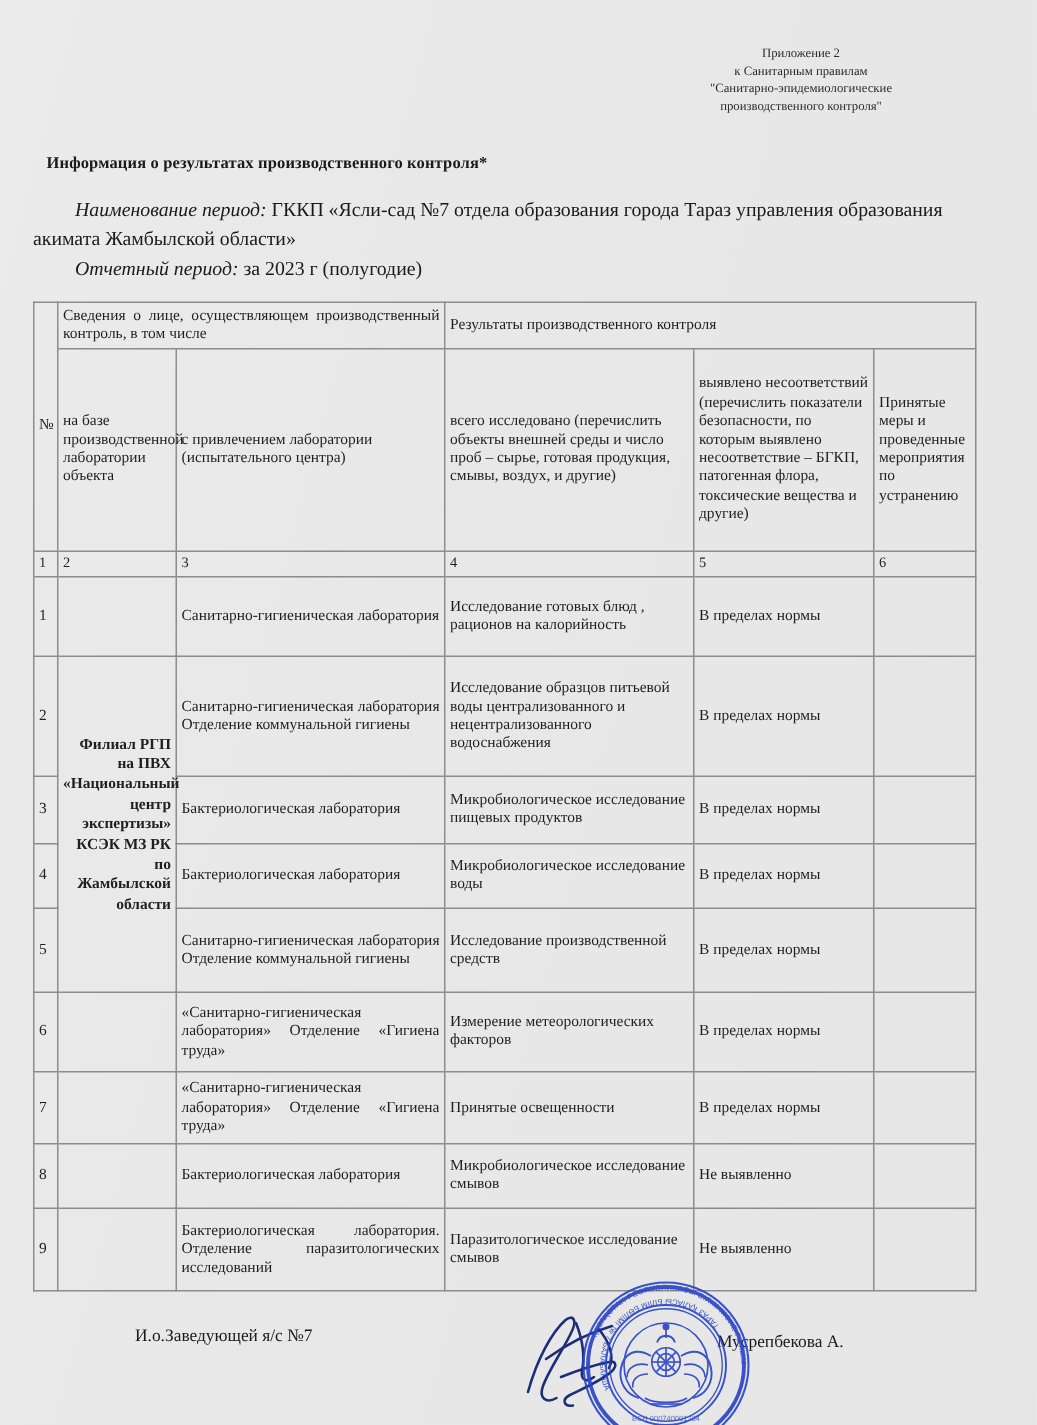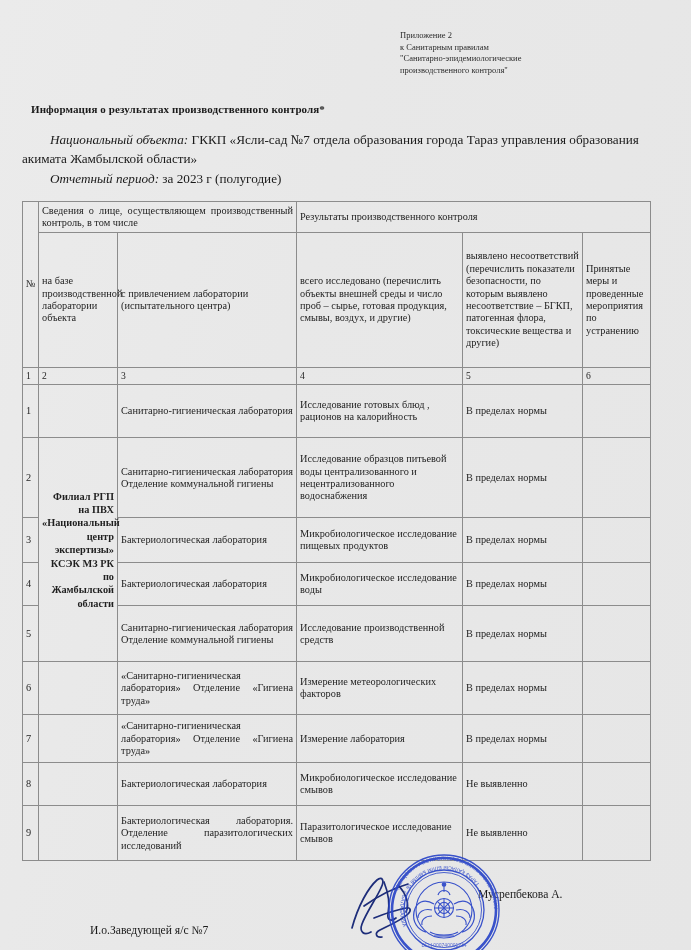--- a/index.html
+++ b/index.html
@@ -22,20 +22,21 @@
     height: 950px;
     background: linear-gradient(105deg, #ebebeb 0%, #e8e8e8 40%, #e6e6e6 100%);
   }
 
   
   .appendix {
     position: absolute;
     left: 400px;
     top: 30px;
     width: 268px;
+    text-align: center;
     font-size: 8.5px;
     line-height: 11.6px;
     color: #2c2c2c;
   }
   .appendix div { white-space: nowrap; }
   .appendix .forma {
     font-size: 11px;
     margin-top: 1px;
   }
 
@@ -110,21 +111,21 @@
   col.c2 { width: 79px; }
   col.c3 { width: 179px; }
   col.c4 { width: 166px; }
   col.c5 { width: 120px; }
   col.c6 { width: 68px; }
 
   
   .sig {
     position: absolute;
     left: 90px;
-    top: 924px;
+    top: 884px;
     font-size: 11.6px;
   }
   .sig-name {
     position: absolute;
     left: 478px;
     top: 888px;
     font-size: 11.6px;
   }
 
   
@@ -154,21 +155,21 @@
   <div class="appendix">
     <div>Приложение 2</div>
     <div>к Санитарным правилам</div>
     <div>"Санитарно-эпидемиологические</div>
     <div>производственного контроля"</div>
   </div>
 
   <div class="doc-title">Информация о результатах производственного контроля*</div>
 
   <div class="intro">
-    <p class="ind"><span class="lbl">Национальный объекта:</span> <span>ГККП «Ясли-сад №7 отдела образования города Тараз управления образования акимата Жамбылской области»</span></p>
+    <p class="ind"><span class="lbl">Наименование период:</span> <span>ГККП «Ясли-сад №7 отдела образования города Тараз управления образования акимата Жамбылской области»</span></p>
     <p class="ind"><span class="lbl">Отчетный период:</span> <span>за 2023 г (полугодие)</span></p>
   </div>
 
   <div class="tbl-wrap">
     <table class="main">
       <colgroup>
         <col class="c1">
           <col class="c2">
           <col class="c3">
           <col class="c4">
@@ -248,21 +249,21 @@
           <td class="tp jfull" style="height:48px">«Санитарно-гигиеническая лаборатория» Отделение «Гигиена труда»</td>
           <td class="tp">Измерение метеорологических факторов</td>
           <td>В пределах нормы</td>
           <td></td>
         </tr>
 
         <tr>
           <td class="num">7</td>
           <td></td>
           <td class="tp jfull" style="height:43px">«Санитарно-гигиеническая лаборатория» Отделение «Гигиена труда»</td>
-          <td>Измерение лаборатория</td>
+          <td>Принятые освещенности</td>
           <td>В пределах нормы</td>
           <td></td>
         </tr>
 
         <tr>
           <td class="num">8</td>
           <td></td>
           <td class="tp" style="height:38px">Бактериологическая лаборатория</td>
           <td class="tp">Микробиологическое исследование смывов</td>
           <td>Не выявленно</td>

